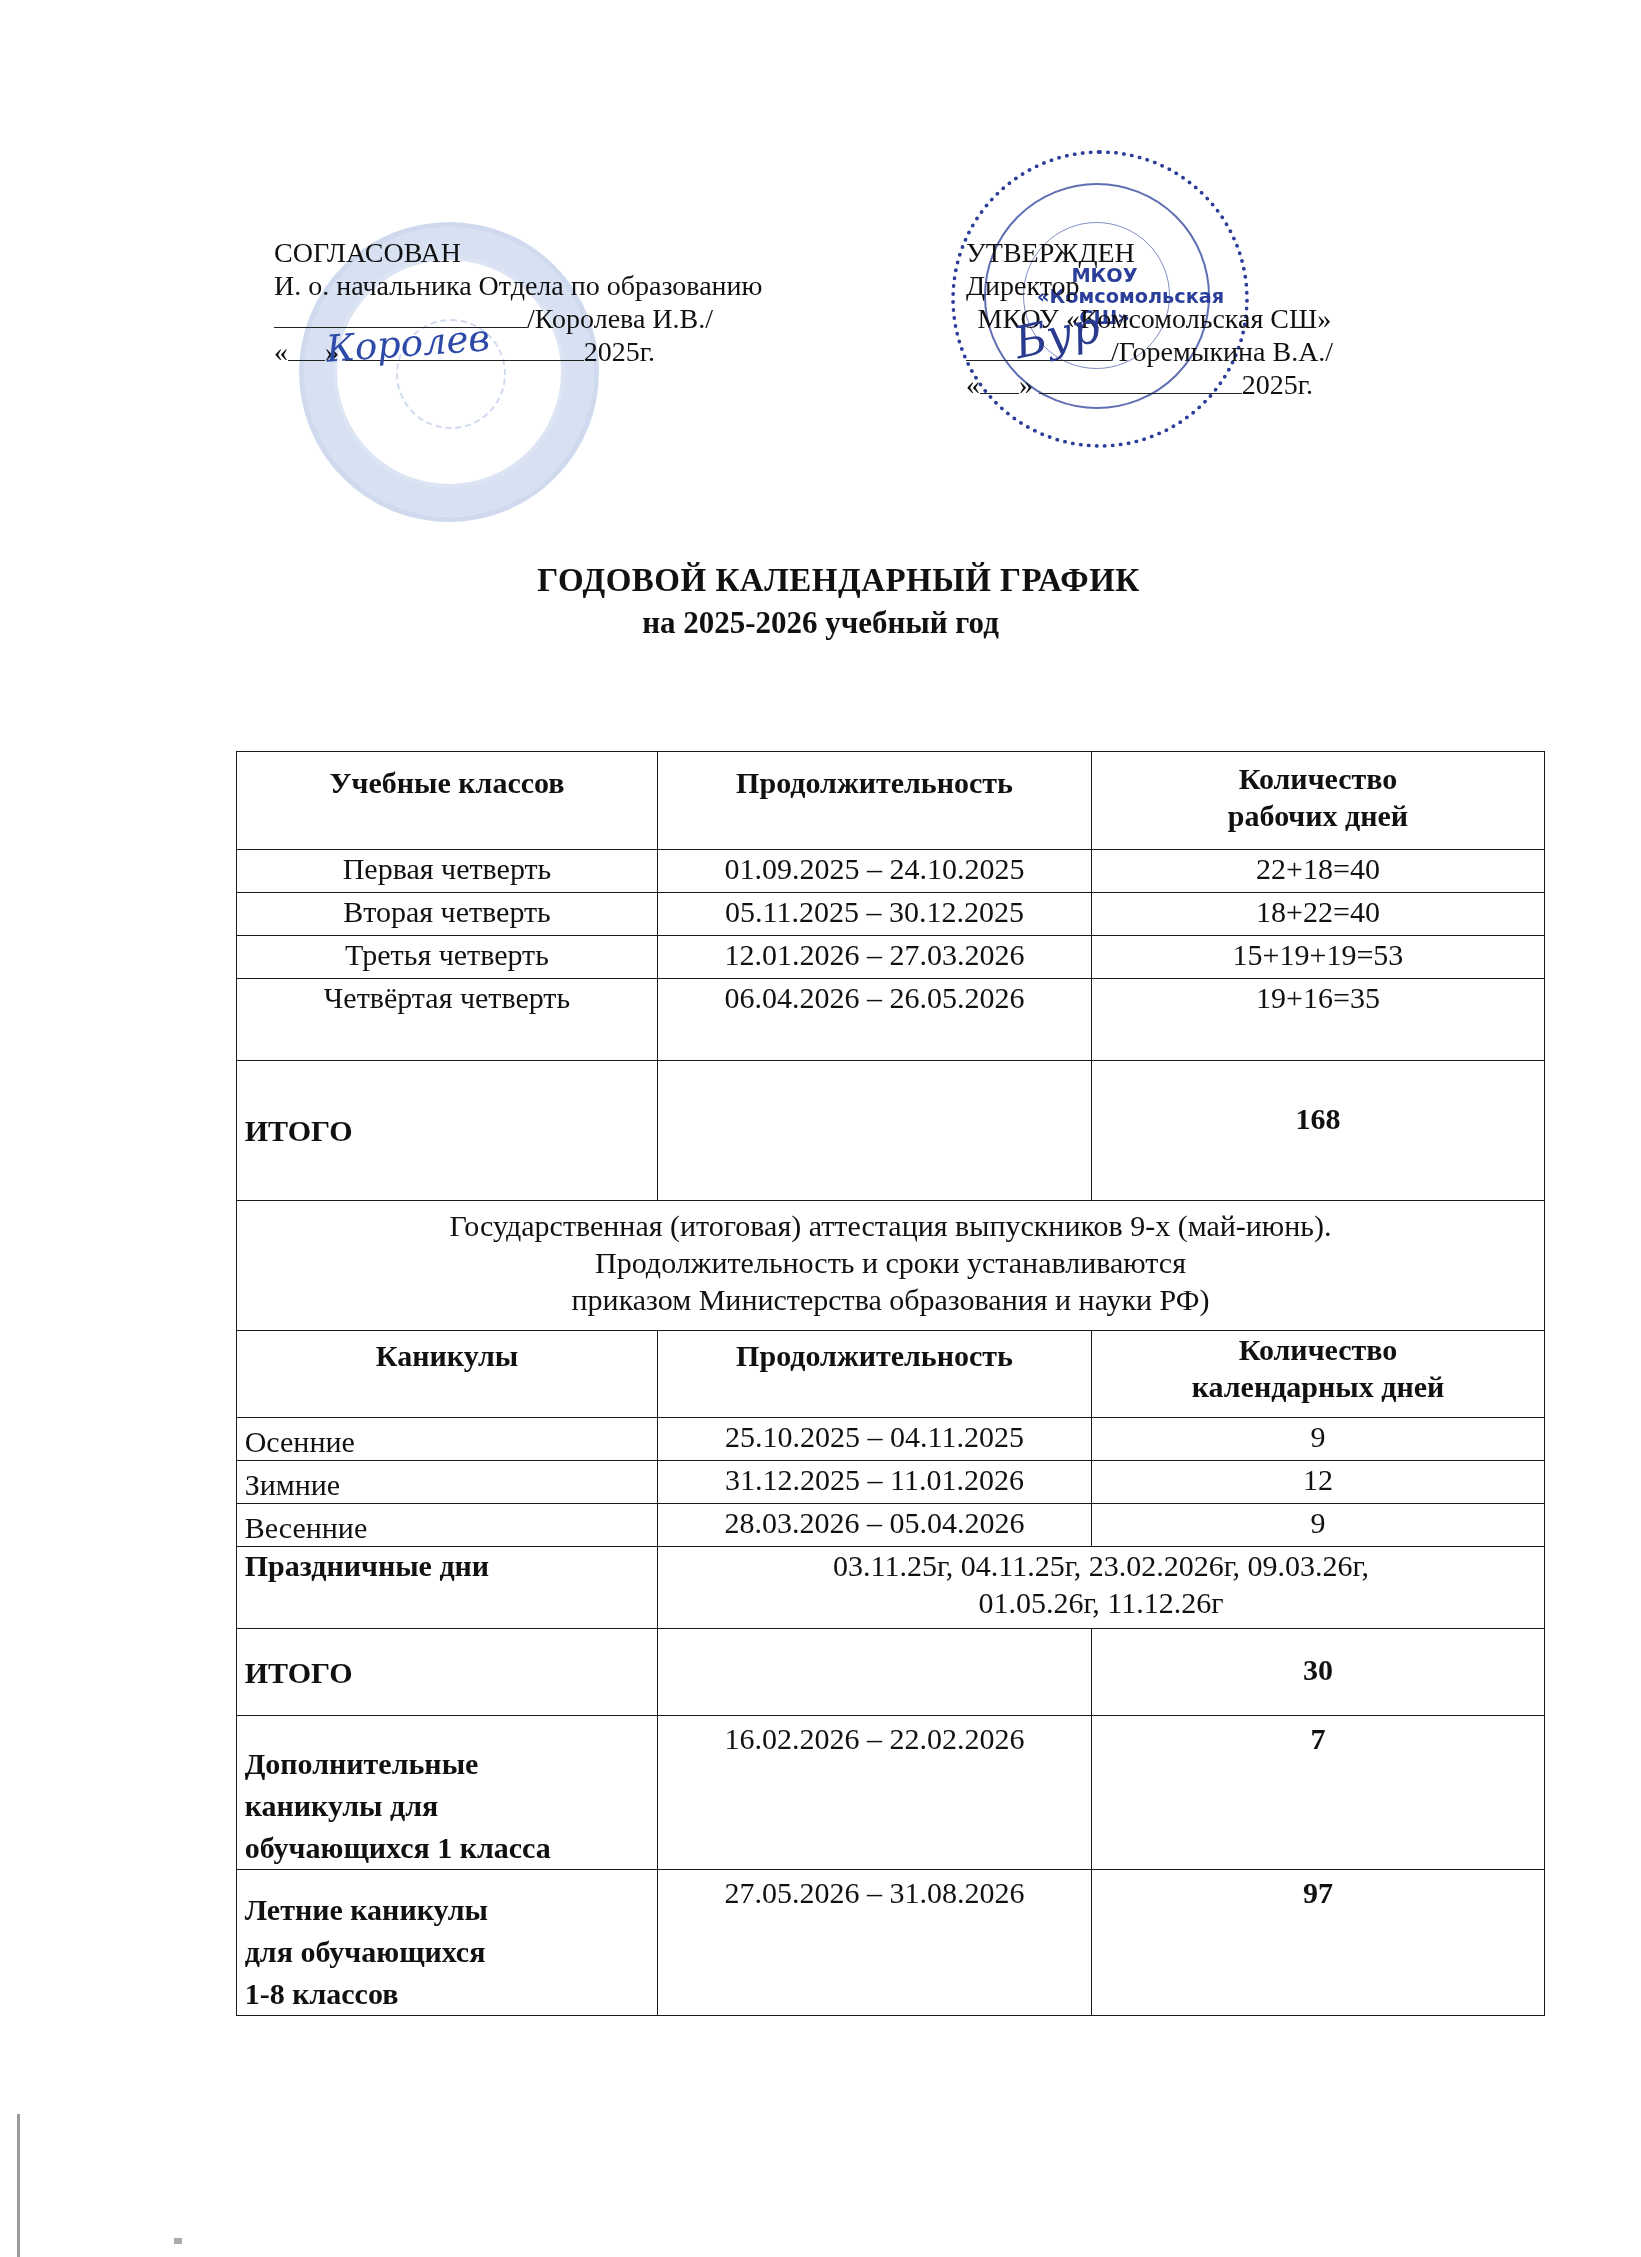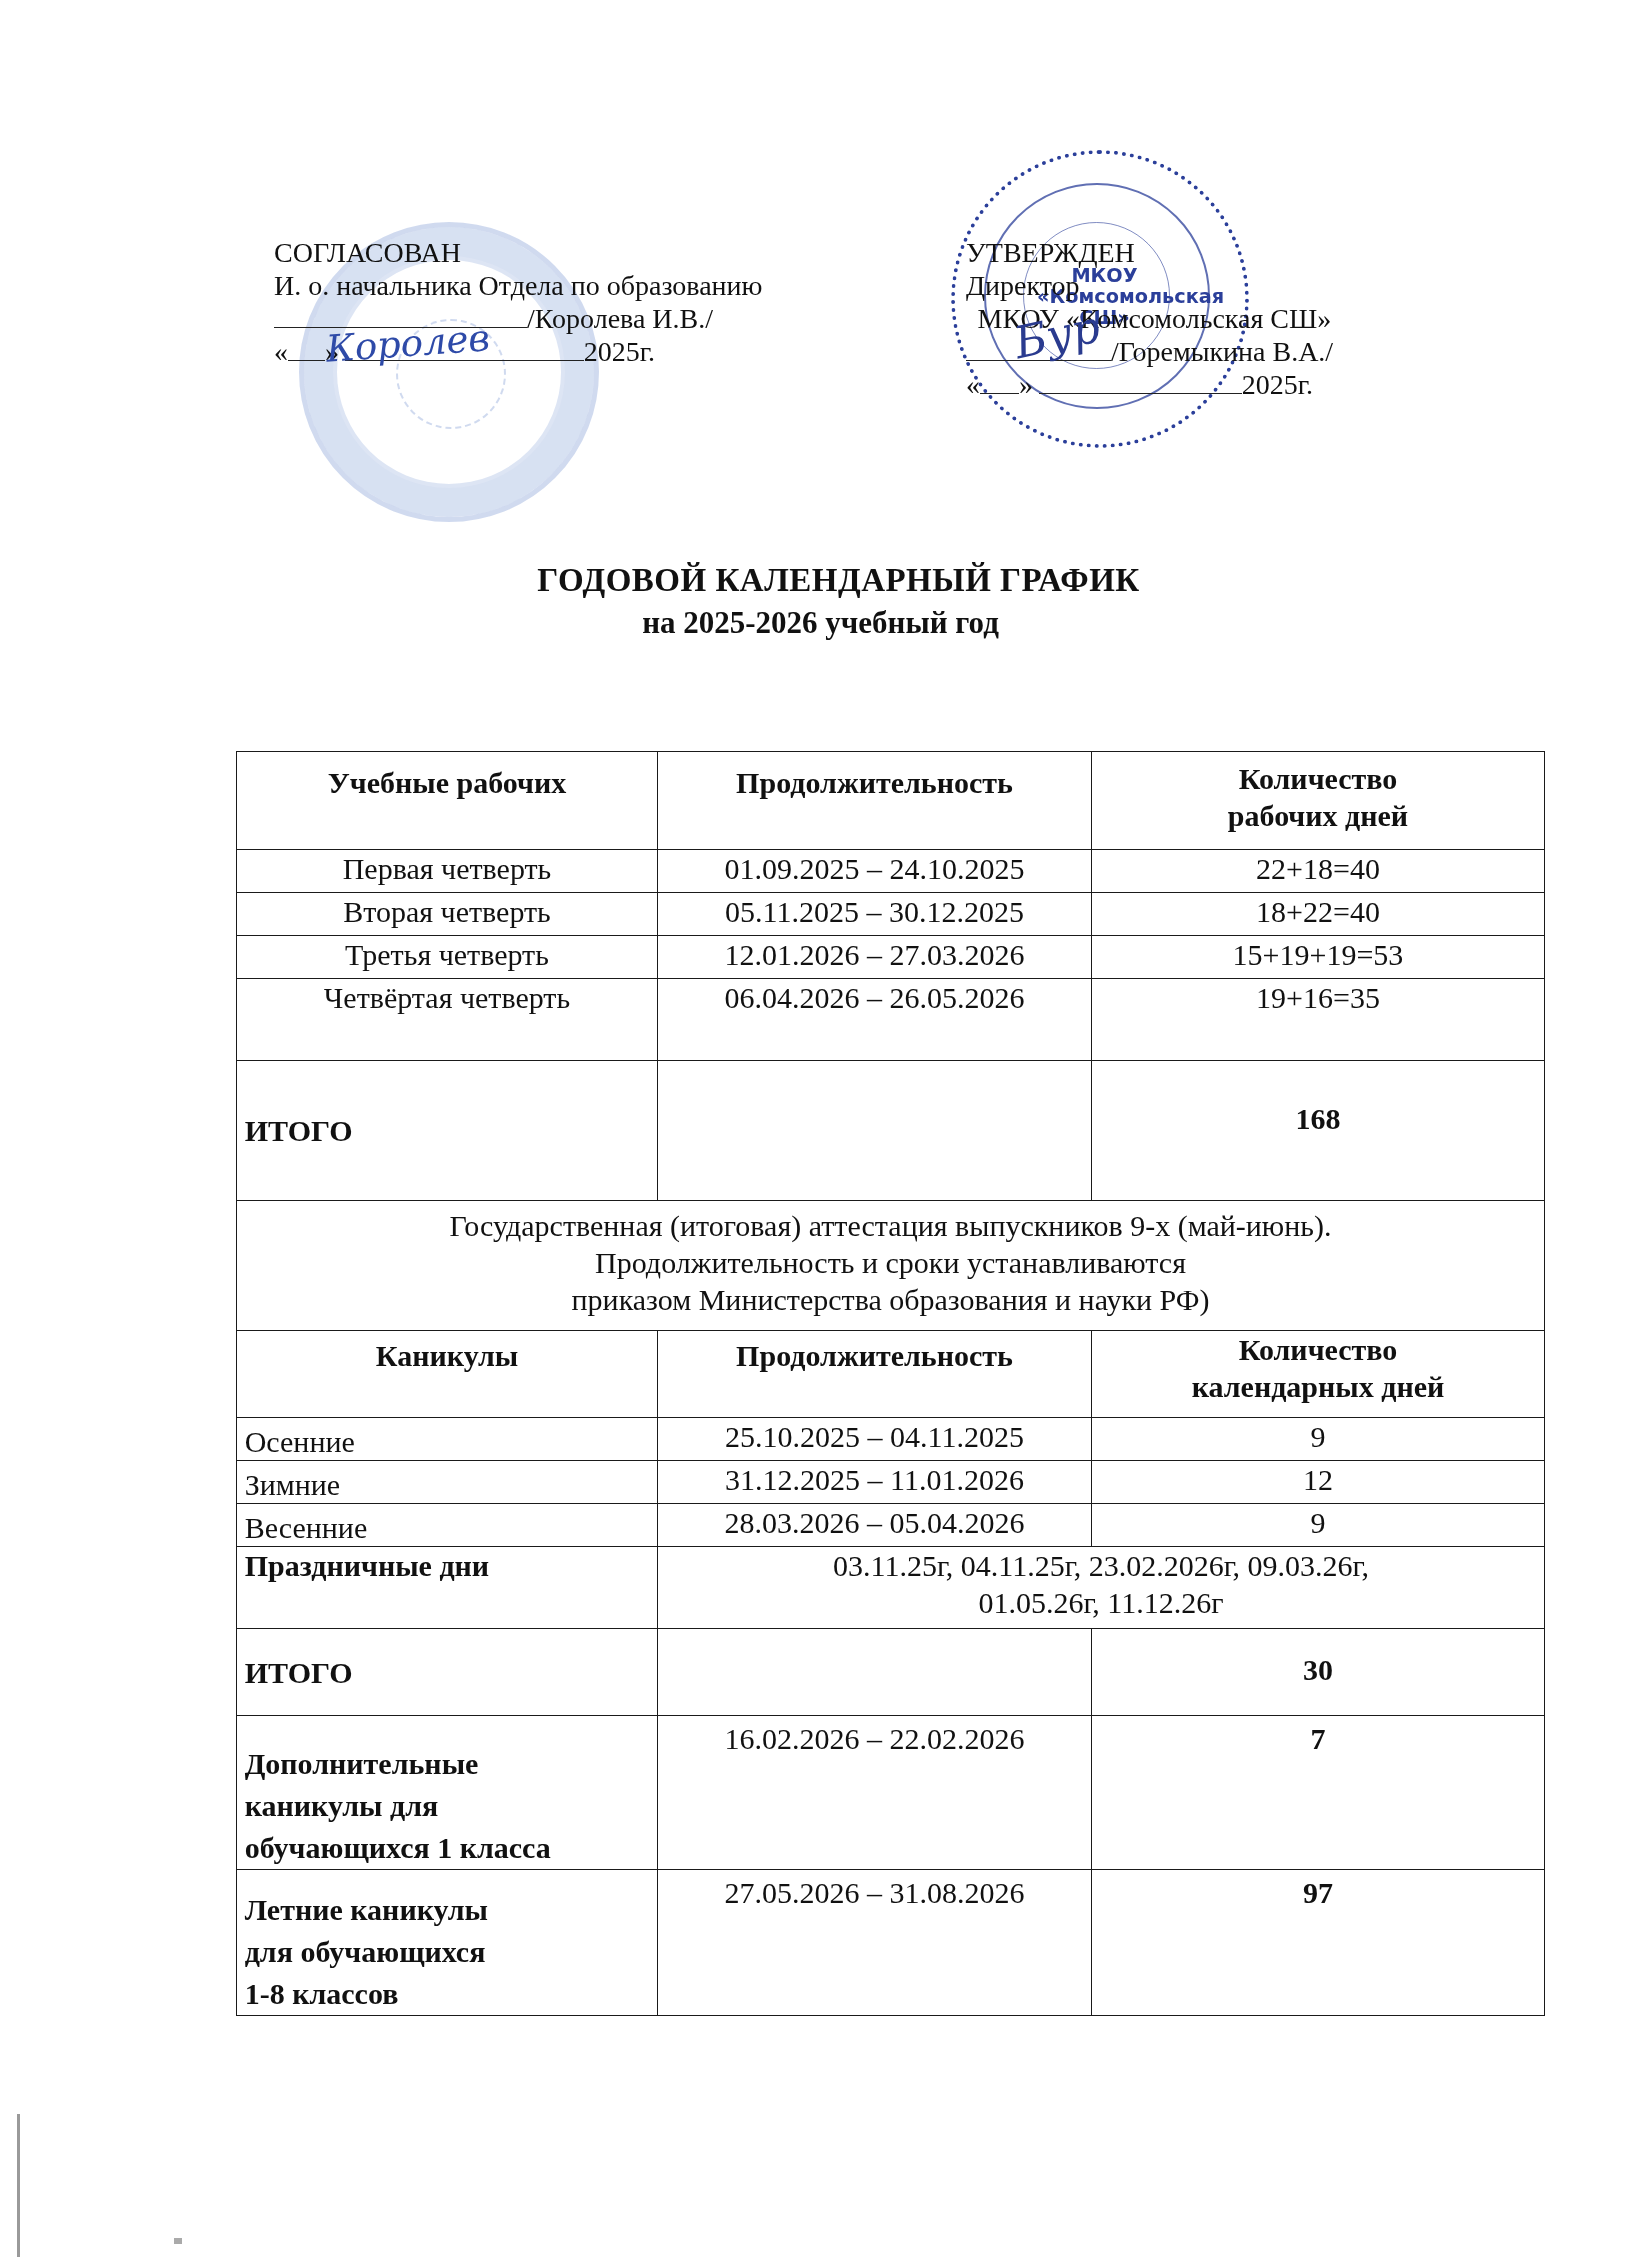--- a/index.html
+++ b/index.html
@@ -93,21 +93,21 @@
 <div class="title title-sub">на 2025-2026 учебный год</div>
 
 <table class="cal">
   <colgroup>
       <col class="c1">
       <col class="c2">
       <col class="c3">
     </colgroup>
   <tbody>
       <tr style="height:98px">
-    <td class="hdr" style="padding-top:11.6px">Учебные рабочих</td>
+    <td class="hdr" style="padding-top:11.6px">Учебные классов</td>
     <td class="hdr" style="padding-top:11.6px">Продолжительность</td>
     <td class="hdr multiline" style="padding-top:7.7px">
       <span>Количество</span>
       <span>рабочих дней</span>
     </td>
   </tr>
   <tr style="height:43px">
     <td class="ctr">Первая четверть</td>
     <td class="ctr">01.09.2025 – 24.10.2025</td>
     <td class="ctr">22+18=40</td>

